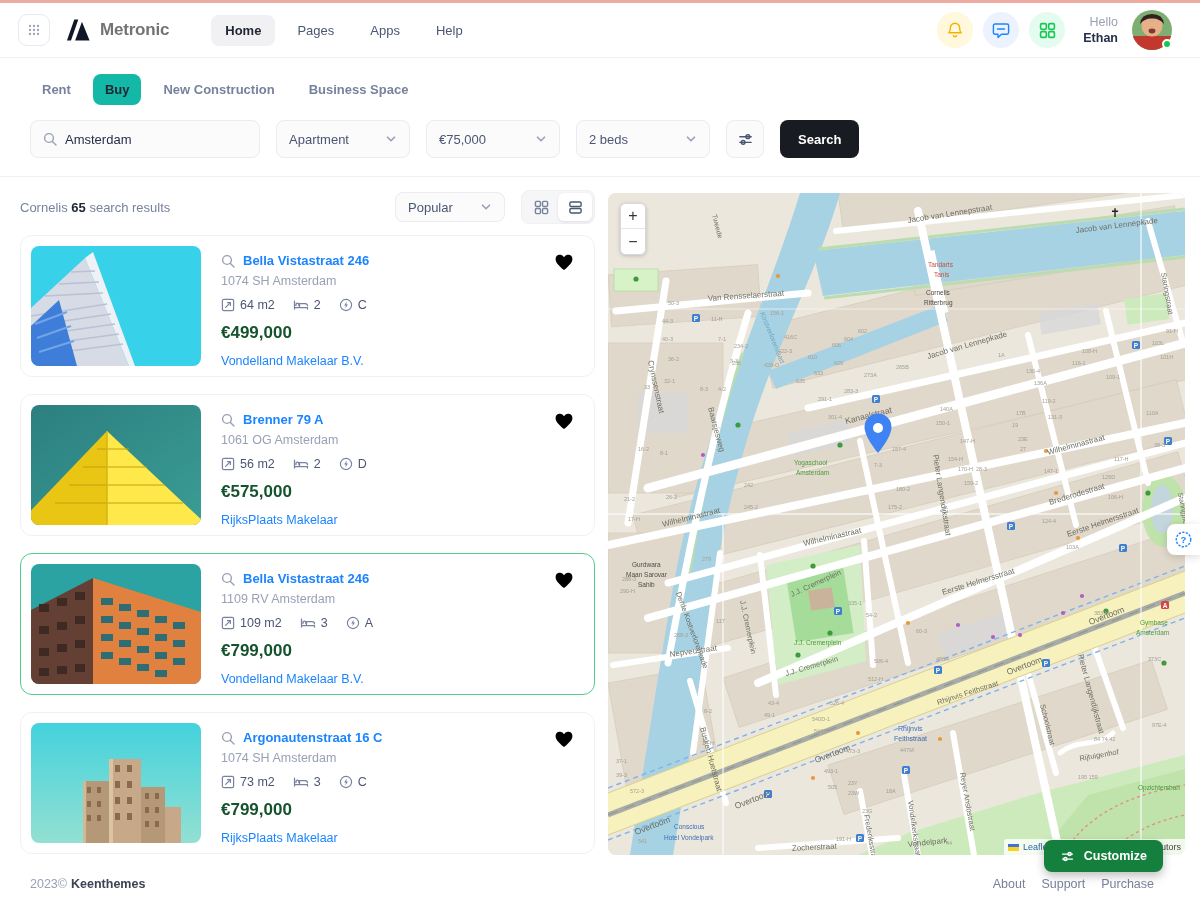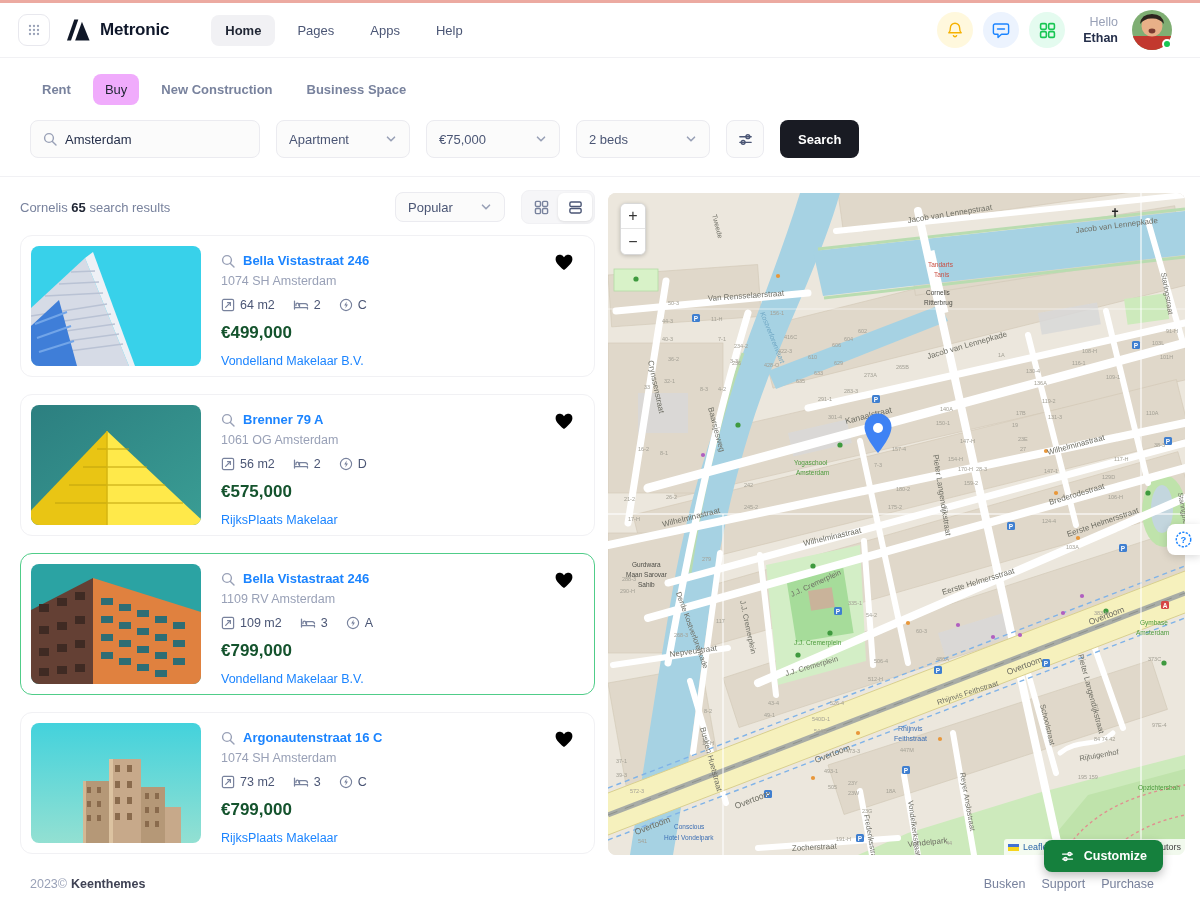--- a/index.html
+++ b/index.html
@@ -5,40 +5,40 @@
   * { margin:0; padding:0; box-sizing:border-box; }
   html,body { width:1200px; height:900px; overflow:hidden; background:#fff;
     font-family:"Liberation Sans", sans-serif; color:#252f4a; position:relative; }
   .topbar { height:3px; background:#ecaaa1; }
 
   
   .header { height:54px; display:flex; align-items:center; padding:0 28px 0 18px; background:#fff; }
   .menu-btn { width:32px; height:32px; border:1px solid #e8e8ee; border-radius:9px;
     display:flex; align-items:center; justify-content:center; background:#fff; cursor:pointer; }
   .logo { display:flex; align-items:center; gap:9px; margin-left:16px; }
-  .logo-text { font-size:17px; font-weight:bold; color:#0f172a; letter-spacing:-.2px; }
+  .logo-text { font-size:17px; font-weight:bold; color:#737373; letter-spacing:-.2px; }
   .nav { display:flex; align-items:center; gap:8px; margin-left:42px; }
   .nav-item { font-size:13px; font-weight:500; color:#4b5675; padding:8px 14px; border-radius:8px; cursor:pointer; }
   .nav-item.active { color:#1f2533; font-weight:bold; background:#f1f1f4; }
   .header-right { margin-left:auto; display:flex; align-items:center; gap:10px;justify-content:space-between; }
   .circle-btn { width:36px; height:36px; border-radius:50%; display:flex; align-items:center; justify-content:center; cursor:pointer; }
   .cb-yellow { background:#fff8dd; } .cb-blue { background:#ecf3fe; } .cb-green { background:#e4fbef; }
   .greeting { text-align:right; font-size:12.5px; line-height:1.3; margin:0 4px 0 8px; }
   .greeting .g1 { color:#99a1b7; } .greeting .g2 { color:#252f4a; font-weight:bold; }
   .avatar { width:40px; height:40px; border-radius:50%; position:relative; cursor:pointer; }
   .avatar svg { border-radius:50%; display:block; }
   .avatar .status { position:absolute; right:0; bottom:1px; width:10px; height:10px;
     background:#17c653; border:2px solid #fff; border-radius:50%; }
   .hdr-sep { height:1px; background:#f1f1f4; }
 
   
   .filterbar { padding:16px 30px 18px; border-bottom:1px solid #f1f1f4; background:#fff; }
   .ftabs { display:flex; align-items:center; gap:10px; margin-bottom:15px; }
   .ftab { font-size:13px; font-weight:700; color:#78829d; padding:8px 12px; border-radius:8px; cursor:pointer; }
-  .ftab.active { color:#1f2533; font-weight:normal; background:#f0abfc; }
+  .ftab.active { color:#1f2533; font-weight:bold; background:#14b8a6; }
   .frow { display:flex; align-items:center; gap:16px; }
   .field { height:38px; background:#fbfbfb; border:1px solid #ebebf0; border-radius:8px;
     display:flex; align-items:center; padding:0 12px; font-size:13px; color:#252f4a; cursor:text; }
   .search-field { width:230px; gap:8px; }
   .selectbox { width:134px; justify-content:space-between; color:#4b5675; font-weight:500; cursor:pointer; }
   .icon-btn { width:38px; height:38px; background:#fbfbfb; border:1px solid #ebebf0; border-radius:8px;
     display:flex; align-items:center; justify-content:center; cursor:pointer; }
   .search-btn { height:38px; padding:0 18px; background:#191b23; color:#fff; border:none; border-radius:8px;
     font-size:13px; font-weight:600; font-family:"Liberation Sans",sans-serif; cursor:pointer; }
 
@@ -933,17 +933,17 @@
   <svg width="19" height="19" color="#1b84ff">
       <use href="#ic-question"></use>
     </svg>
 </div>
 
 <div class="footer">
   <div class="copy">
     <span>2023©</span><b>Keenthemes</b>
   </div>
   <div class="flinks">
-    <span class="flink">Busken</span>
+    <span class="flink">About</span>
     <span class="flink">Support</span>
     <span class="flink">Purchase</span>
   </div>
 </div>
 
 </body></html>

